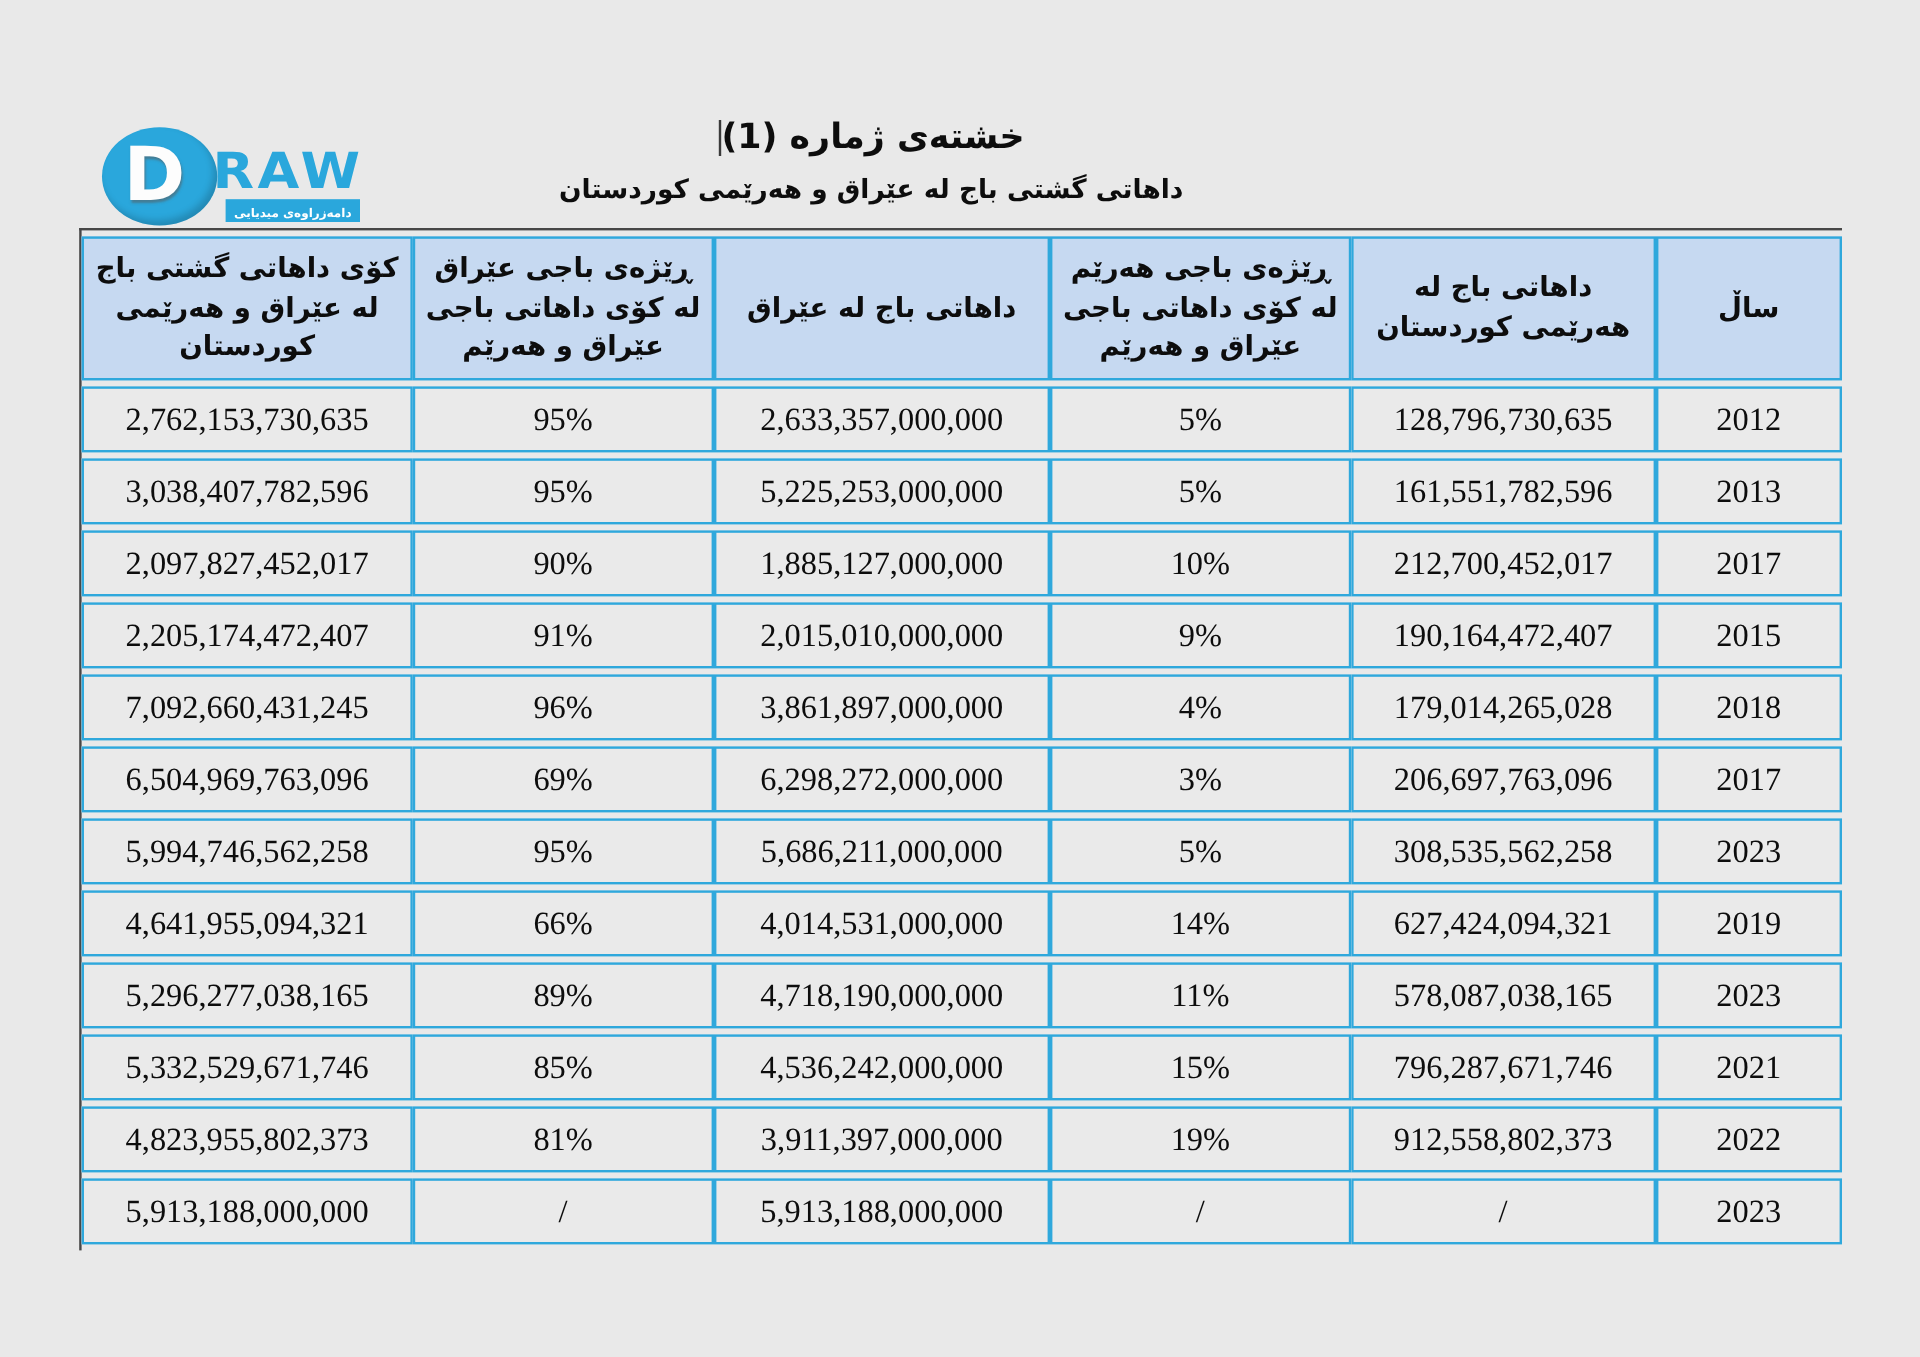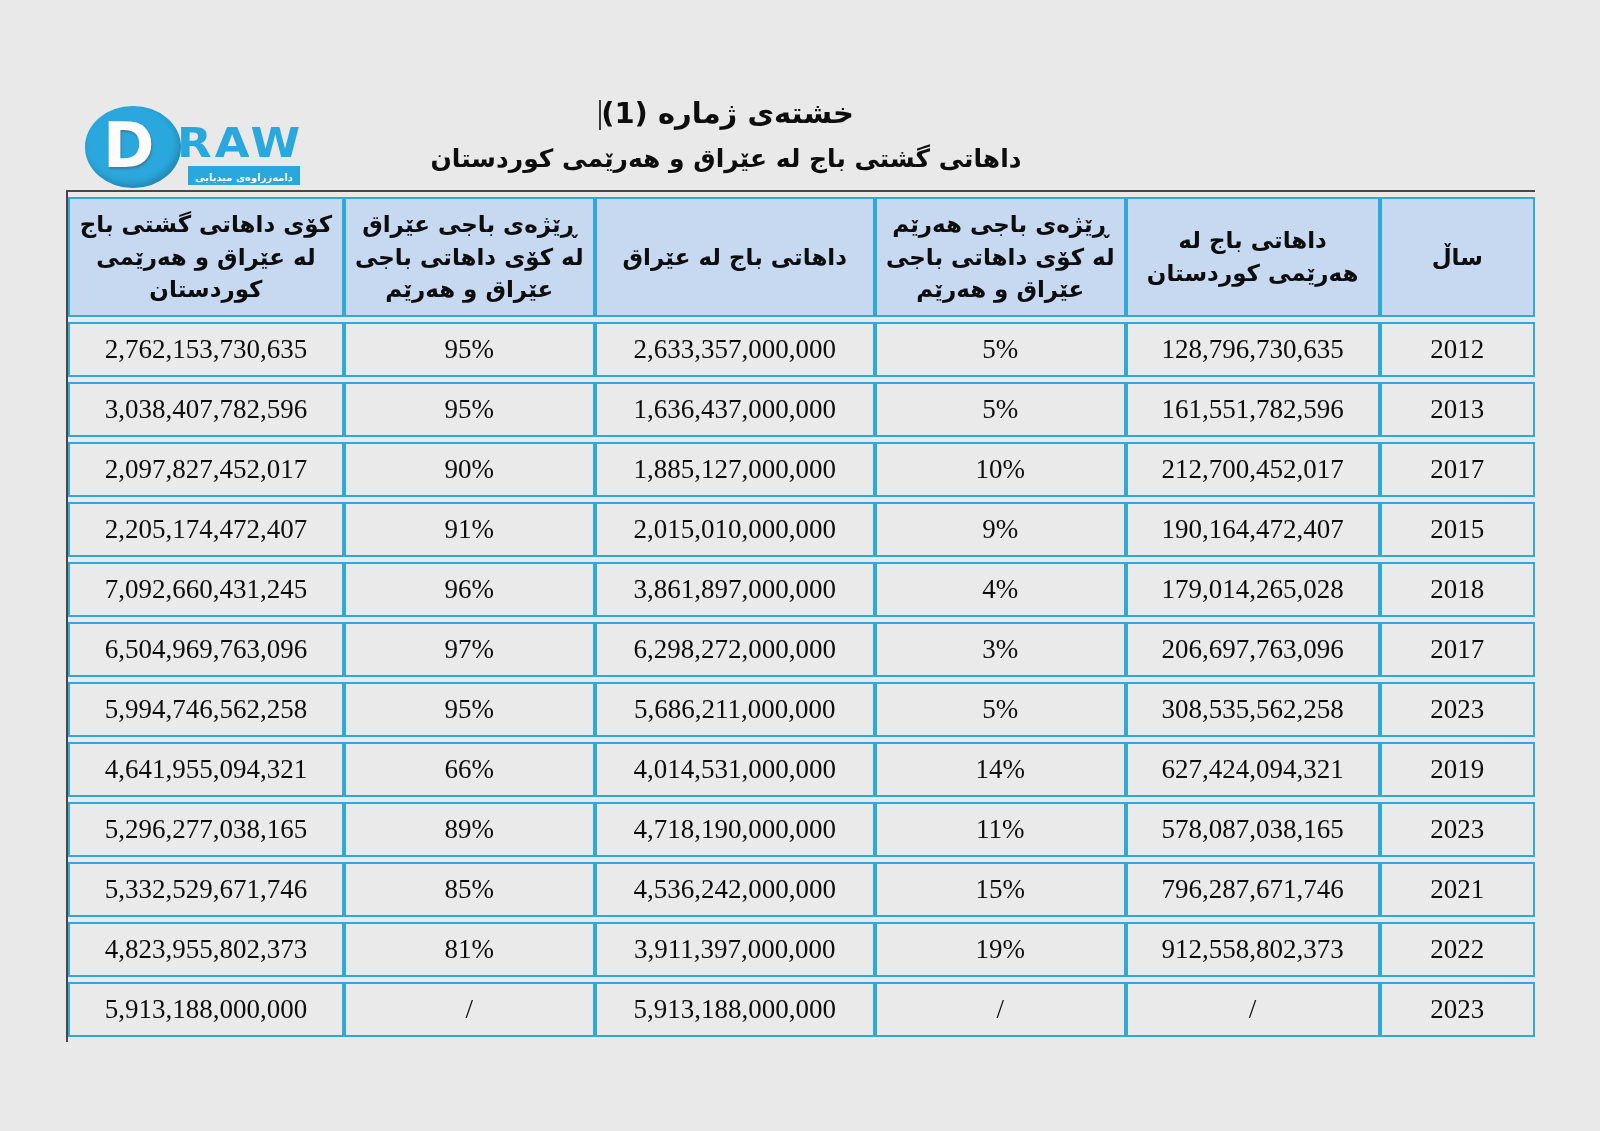--- a/index.html
+++ b/index.html
@@ -43,21 +43,21 @@
     color:#ffffff; font-size:10px; font-weight:bold; line-height:19px;
   }
 
   
   .titles {
     position:absolute; left:0; top:90px; width:1452px;
     text-align:center; direction:rtl;
     font-weight:bold;
   }
   .title-line1 { font-size:29px; line-height:46px; }
-  .title-line2 { font-size:25px; line-height:46px; }
+  .title-line2 { font-size:22px; line-height:46px; }
   .caret {
     display:inline-block; width:2px; height:30px;
     background:#3a3a3a; vertical-align:middle; margin-left:1px;
   }
 
   
   .table-wrap {
     position:absolute; left:66px; top:190px; width:1469px;
     border-left:2px solid #474747;
     border-top:2px solid #474747;
@@ -142,21 +142,21 @@
     <td class="num">5%</td>
     <td class="num">2,633,357,000,000</td>
     <td class="num">95%</td>
     <td class="num">2,762,153,730,635</td>
   </tr>
 
   <tr>
     <td class="num">2013</td>
     <td class="num">161,551,782,596</td>
     <td class="num">5%</td>
-    <td class="num">1,636,437,000,000</td>
+    <td class="num">5,225,253,000,000</td>
     <td class="num">95%</td>
     <td class="num">3,038,407,782,596</td>
   </tr>
 
   <tr>
     <td class="num">2017</td>
     <td class="num">212,700,452,017</td>
     <td class="num">10%</td>
     <td class="num">1,885,127,000,000</td>
     <td class="num">90%</td>
@@ -179,21 +179,21 @@
     <td class="num">3,861,897,000,000</td>
     <td class="num">96%</td>
     <td class="num">7,092,660,431,245</td>
   </tr>
 
   <tr>
     <td class="num">2017</td>
     <td class="num">206,697,763,096</td>
     <td class="num">3%</td>
     <td class="num">6,298,272,000,000</td>
-    <td class="num">97%</td>
+    <td class="num">69%</td>
     <td class="num">6,504,969,763,096</td>
   </tr>
 
   <tr>
     <td class="num">2023</td>
     <td class="num">308,535,562,258</td>
     <td class="num">5%</td>
     <td class="num">5,686,211,000,000</td>
     <td class="num">95%</td>
     <td class="num">5,994,746,562,258</td>

